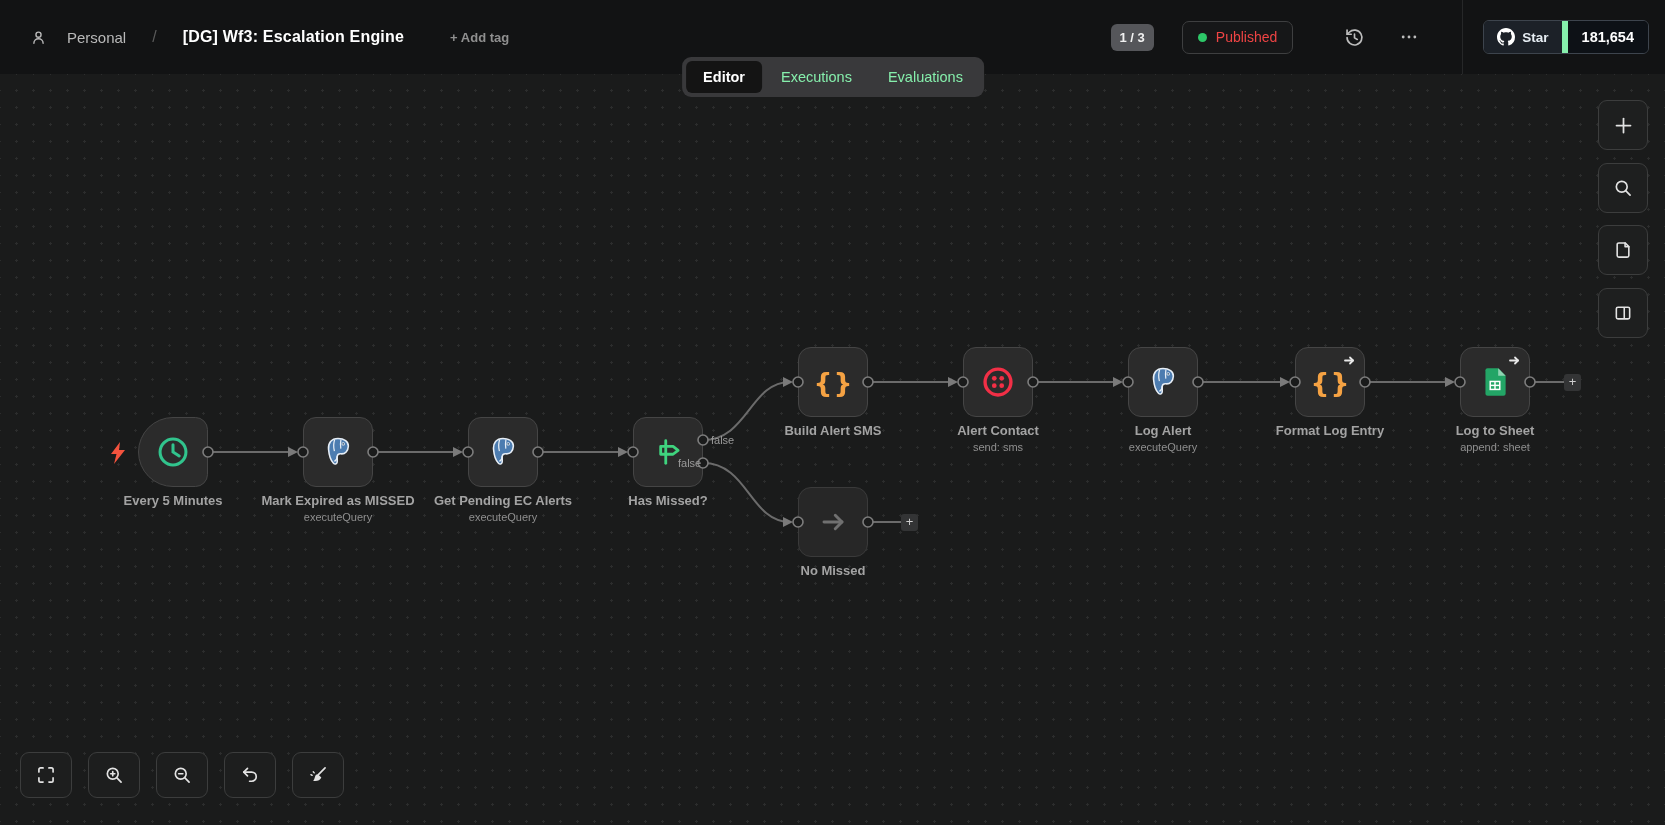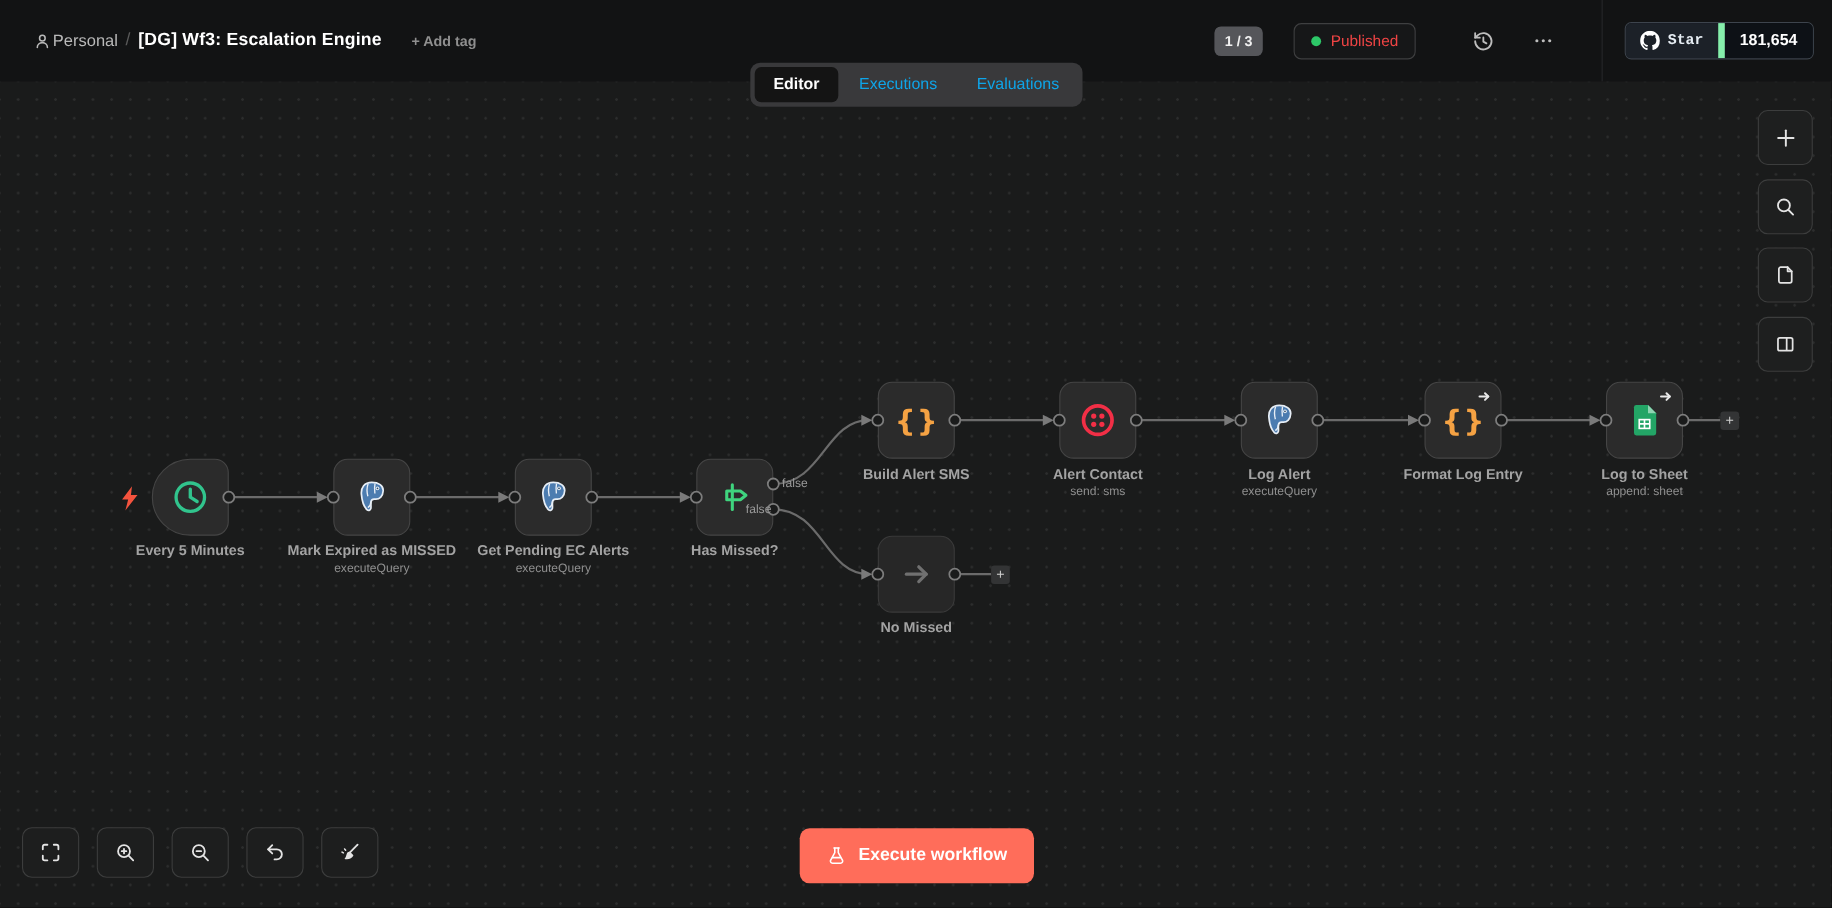--- a/index.html
+++ b/index.html
@@ -3,45 +3,45 @@
 <meta charset="utf-8">
 <style>
   * { box-sizing: border-box; }
   html,body { margin:0; padding:0; background:#0e0e0e; }
   body { width:1665px; height:825px; overflow:hidden; font-family:"Liberation Sans", sans-serif; }
   #app { position:relative; width:1665px; height:825px; background:#1a1b1b; }
 
   
   .topbar { position:absolute; top:0; left:0; width:1665px; height:74px; background:#121314;
             display:flex; align-items:center; padding:0 0 0 30px; z-index:40; }
-  .crumb-left { display:flex; align-items:center; gap:1px; }
+  .crumb-left { display:flex; align-items:center; gap:20px; }
   .crumb-project { color:#b9b9b9; font-size:15px; }
   .crumb-sep { color:#5a5a5a; font-size:16px; margin:0 6px; }
   .crumb-title { color:#ffffff; font-size:16px; font-weight:600; letter-spacing:.2px; }
   .add-tag { color:#8f8f8f; font-size:13px; margin-left:26px; font-weight:600; cursor:pointer; }
   .topbar-right { margin-left:auto; display:flex; align-items:center; height:74px;justify-content:center; }
   .pg-badge { background:#55565a; color:#f1f1f1; font-size:13px; font-weight:600;
               border-radius:6px; padding:6px 9px; margin-right:28px; }
   .pub-pill { display:flex; align-items:center; gap:9px; border:1px solid #3e3f40; background:#161718;
               border-radius:7px; height:33px; padding:0 15px; margin-right:34px; }
   .pub-dot { width:9px; height:9px; border-radius:50%; background:#2dc868; }
   .pub-label { color:#ef4444; font-size:14px; }
   .icon-btn { background:none; border:none; padding:0; margin:0 17px; cursor:pointer; display:flex; align-items:center; }
   .hdr-divider { width:1px; height:74px; background:#262728; margin:0 20px 0 26px; }
   .gh-widget { display:flex; align-items:stretch; height:34px; border:1px solid #3d444d; border-radius:6px;
                overflow:hidden; margin-right:16px; cursor:pointer; }
   .gh-left { display:flex; align-items:center; gap:7px; background:#1c2128; padding:0 13px; }
-  .gh-star-label { color:#e6edf3; font-size:13.5px; font-weight:600;font-family:Liberation Mono, monospace; }
+  .gh-star-label { color:#e6edf3; font-size:13.5px; font-weight:600; }
   .gh-right { display:flex; align-items:center; background:#0d1116; border-left:6px solid #86efac; padding:0 14px; }
   .gh-count { color:#ffffff; font-size:14.5px; font-weight:700; }
 
   
   .tabbar { position:absolute; left:833px; top:57px; transform:translateX(-50%); z-index:45;
             background:#39393b; border-radius:9px; padding:4px; display:flex; gap:2px; }
-  .tab { border:none; background:transparent; color:#0ea5e9; font-size:14.5px; padding:8px 17px;
+  .tab { border:none; background:transparent; color:#86efac; font-size:14.5px; padding:8px 17px;
          border-radius:6px; cursor:pointer; font-family:inherit; }
   .tab.active { background:#141414; color:#ffffff; font-weight:600; }
 
   
   .canvas { position:absolute; top:74px; left:0; width:1665px; height:751px;
             background-color:#1a1b1b;
             background-image:radial-gradient(circle,#2c2d2d 1.2px,transparent 1.3px);
             background-size:17px 17px; background-position:8px 8px; z-index:1; }
 
   .wires { position:absolute; top:0; left:0; z-index:10; pointer-events:none; }
@@ -422,24 +422,14 @@
   </div>
   <div class="ctl-btn" style="left:292px">
     <svg width="20" height="20" viewBox="0 0 24 24">
       <path d="M20.5 3.5 L12.5 11.5" stroke="#e3e3e3" stroke-width="2" stroke-linecap="round" fill="none"></path>
       <path d="M12 11 l4 4 c-1.5 3.4 -5.4 5 -9.8 4 c2.2 -2.2 1.8 -5.5 3.4 -7.2 z" fill="#e3e3e3"></path>
       <path d="M5 12.5 l-1.5 -1" stroke="#e3e3e3" stroke-width="1.6" stroke-linecap="round"></path>
       <path d="M7.5 9.5 l-1.2 -1.4" stroke="#e3e3e3" stroke-width="1.6" stroke-linecap="round"></path>
     </svg>
   </div>
 
-  <button class="execute-btn">
-    <svg width="19" height="19" viewBox="0 0 24 24">
-      <g stroke="#ffffff" stroke-width="1.8" fill="none" stroke-linecap="round" stroke-linejoin="round">
-        <path d="M9 2.5 h6"></path>
-        <path d="M10 2.5 v5.2 L5.3 16.2 a2.5 2.5 0 0 0 2.2 3.8 h9 a2.5 2.5 0 0 0 2.2 -3.8 L14 7.7 V2.5"></path>
-        <path d="M7.5 13.5 h9"></path>
-      </g>
-    </svg>
-    <span>Execute workflow</span>
-  </button>
 
 </div>
 
 </body></html>

